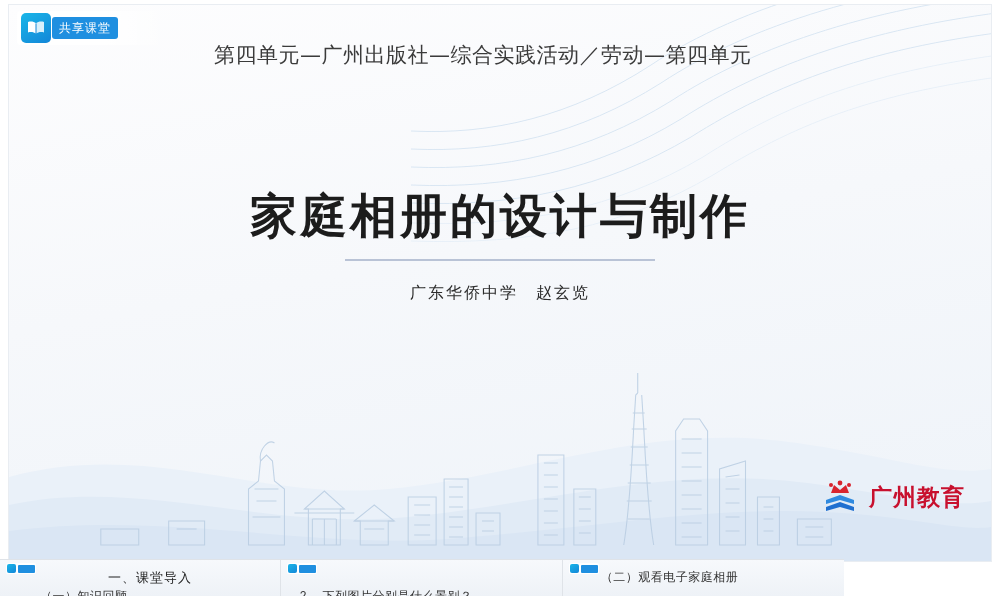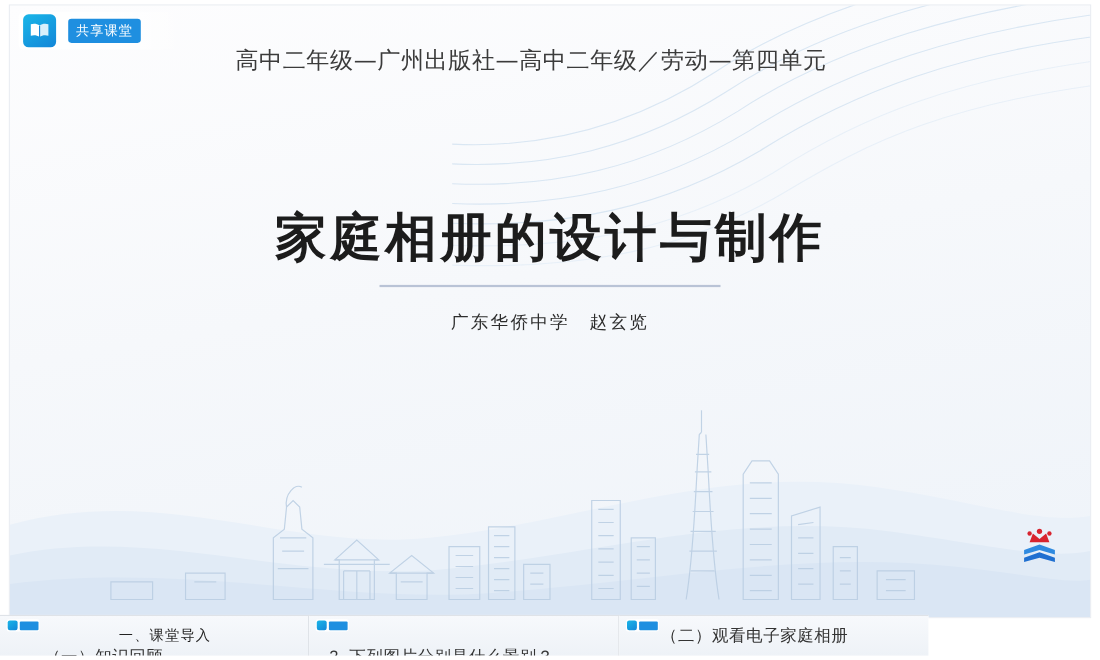--- a/index.html
+++ b/index.html
@@ -29,21 +29,21 @@
     background:linear-gradient(90deg,#ffffff 0%,#ffffff 58%,rgba(255,255,255,0) 100%);
     border-radius:4px;
   }
   .logo-mark{
     width:30px;height:30px;margin-left:4px;border-radius:5px;
     background:linear-gradient(145deg,#1ab6e8,#1386d8);
     display:flex;align-items:center;justify-content:center;flex:none;
   }
   .logo-mark svg{display:block;}
   .logo-pill{
-    margin-left:11px;background:#1f8fe0;color:#fff;
+    margin-left:1px;background:#1f8fe0;color:#fff;
     font-size:12px;line-height:18px;padding:2px 7px;border-radius:3px;
     letter-spacing:1px;white-space:nowrap;
   }
 
   
   .header-text{
     position:absolute;left:205px;top:34px;width:740px;
     font-size:21px;line-height:33px;color:#3b3b3b;
     font-family:"DejaVu Sans", sans-serif;
     letter-spacing:.5px;
@@ -94,22 +94,22 @@
   }
   .thumb-logo .m{width:9px;height:9px;border-radius:2px;background:linear-gradient(145deg,#1ab6e8,#1386d8);margin-left:1px;flex:none;}
   .thumb-logo .p{margin-left:2px;height:8px;background:#1f8fe0;border-radius:1px;flex:1;margin-right:1px;}
   .thumb-title{
     position:absolute;left:108px;top:9px;
     font-size:13px;color:#222;letter-spacing:1px;
     font-family:"DejaVu Sans", sans-serif;white-space:nowrap;
   }
   .thumb-sub{
     position:absolute;left:40px;top:28px;
-    font-size:15px;color:#333;letter-spacing:.5px;
-    font-family:Liberation Sans, sans-serif;white-space:nowrap;
+    font-size:12px;color:#333;letter-spacing:.5px;
+    font-family:Liberation Mono, monospace;white-space:nowrap;
   }
 </style>
 </head>
 <body>
 
 <div id="stage">
 
   <div class="slide">
 
     <svg class="swirl" viewBox="0 0 620 300" preserveAspectRatio="none">
@@ -180,37 +180,38 @@
       <span class="logo-mark">
         <svg width="20" height="16" viewBox="0 0 20 16">
           <path d="M10 3.2C7.8 1.4 4.6 1.2 2 2v10.4c2.6-.8 5.8-.6 8 1.2V3.2z" fill="#ffffff"></path>
           <path d="M10 3.2c2.2-1.8 5.4-2 8-1.2v10.4c-2.6-.8-5.8-.6-8 1.2V3.2z" fill="#d9f0fb"></path>
           <path d="M10 3.4v10.4" stroke="#1386d8" stroke-width="1"></path>
         </svg>
       </span>
       <span class="logo-pill">共享课堂</span>
     </div>
 
-    <div class="header-text">高中二年级—广州出版社—高中二年级／劳动—第四单元</div>
+    <div class="header-text">第四单元—广州出版社—综合实践活动／劳动—第四单元</div>
 
     <div class="title-main">家庭相册的设计与制作</div>
     <div class="title-rule"></div>
     <div class="subtitle">广东华侨中学　赵玄览</div>
 
     <div class="gz-logo">
       <span class="gz-mark">
         <svg width="40" height="40" viewBox="0 0 40 40">
           <path d="M6 30 L20 25 L34 30 L34 34 L20 30 L6 34 Z" fill="#1f6fd0"></path>
           <path d="M6 23 L20 18 L34 23 L34 27 L20 23 L6 27 Z" fill="#2f8ae0"></path>
           <path d="M11 16 L14 8 L20 13 L26 8 L29 16 Z" fill="#d8242f"></path>
           <circle cx="20" cy="6" r="2.4" fill="#d8242f"></circle>
           <circle cx="11" cy="8" r="2" fill="#d8242f"></circle>
           <circle cx="29" cy="8" r="2" fill="#d8242f"></circle>
         </svg>
       </span>
+      <span class="gz-text">广州教育</span>
     </div>
   </div>
 
   <div class="strip">
 
     <div class="thumb">
       <div class="thumb-logo">
           <span class="m"></span>
           <span class="p"></span>
         </div>

